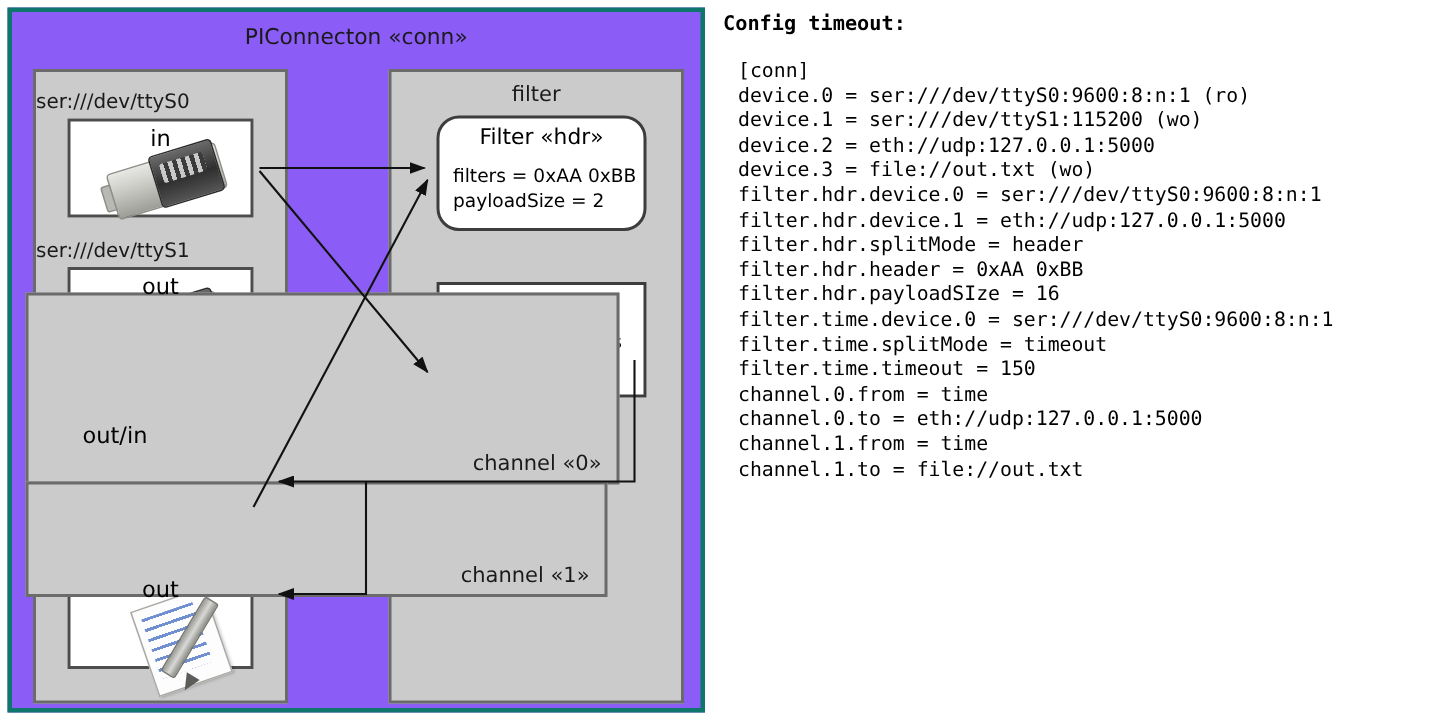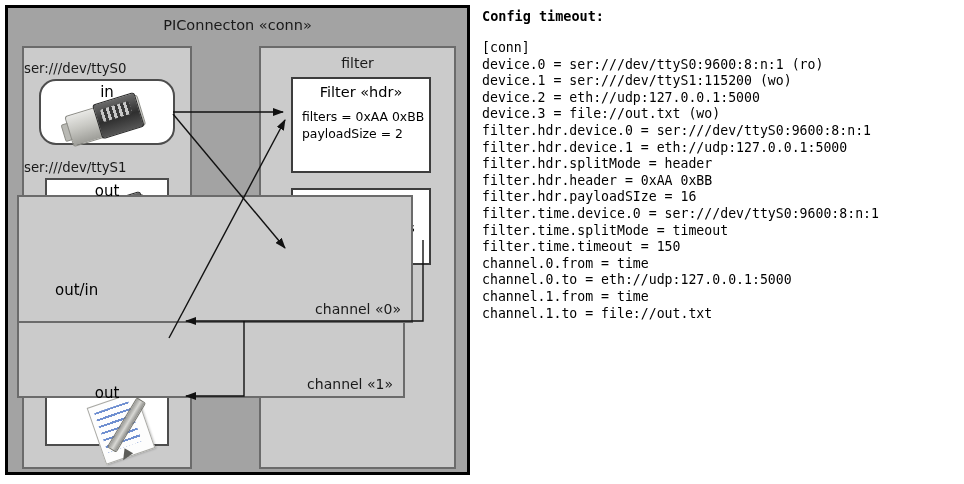--- a/index.html
+++ b/index.html
@@ -2,21 +2,21 @@
 <html><head>
 <meta charset="utf-8">
 <style>
   html,body{margin:0;padding:0;background:#ffffff;}
   body{width:964px;height:484px;position:relative;overflow:hidden;
        font-family:"DejaVu Sans","Liberation Sans",sans-serif;color:#000;}
 
   
   #diagram-frame{
     position:absolute;left:5px;top:5px;width:465px;height:470px;
-    border:3px solid #000000;background:#a3a3a3;box-sizing:border-box;
+    border:3px solid #0f766e;background:#8b5cf6;box-sizing:border-box;
   }
   #diagram-title{
     position:absolute;left:0;top:9px;width:100%;text-align:center;
     font-size:14.5px;color:#1a1a1a;
   }
 
   
   .panel{
     position:absolute;background:#cbcbcb;
     border:2px solid #6b6b6b;box-sizing:border-box;
@@ -162,35 +162,35 @@
   #config-section{
     position:absolute;left:482px;top:8px;width:478px;
   }
   #config-heading{
     font-family:"DejaVu Sans Mono","Liberation Mono",monospace;
     font-size:13.5px;font-weight:bold;color:#000;margin:0 0 16px 0;
   }
   #config-body{
     font-family:"DejaVu Sans Mono","Liberation Mono",monospace;
     font-size:13.2px;line-height:16.6px;color:#000;white-space:pre;
-    margin:0;letter-spacing:0px;
+    margin:10px;letter-spacing:0px;
   }
 </style>
 </head>
 <body>
 
 <div id="diagram-frame">
 
   <div id="diagram-title">PIConnecton «conn»</div>
 
   <div class="panel" id="devices-panel">
 
     <div class="device-group" style="top:12px;">
       <div class="device-label">ser:///dev/ttyS0</div>
-      <div class="device-box" style="width:136px;height:66px;border-radius:17px;">
+      <div class="device-box" style="width:124px;height:66px;">
         <div class="device-name">in</div>
         <div class="icon-wrap">
           <div class="serial-icon">
             <div class="tail"></div>
               <div class="shell"></div>
             <div class="hood"></div>
               <div class="pins"></div>
           </div>
         </div>
       </div>
@@ -236,21 +236,21 @@
           <div class="pencil"></div>
             <div class="tip"></div>
         </div>
       </div>
     </div>
   </div>
 
   <div class="panel" id="filters-panel">
     <div class="panel-title">filter</div>
 
-    <div class="filter-box" style="left:30px;top:29px;width:140px;height:96px;">
+    <div class="filter-box" style="left:30px;top:29px;width:140px;height:77px;border-radius:15px;">
       <div class="filter-title">Filter «hdr»</div>
       <div class="filter-props">
         <div>filters = 0xAA 0xBB</div>
         <div>payloadSize = 2</div>
       </div>
     </div>
 
     <div class="filter-box" style="left:30px;top:140px;width:140px;height:77px;">
       <div class="filter-title">Filter «time»</div>
       <div class="filter-props">

